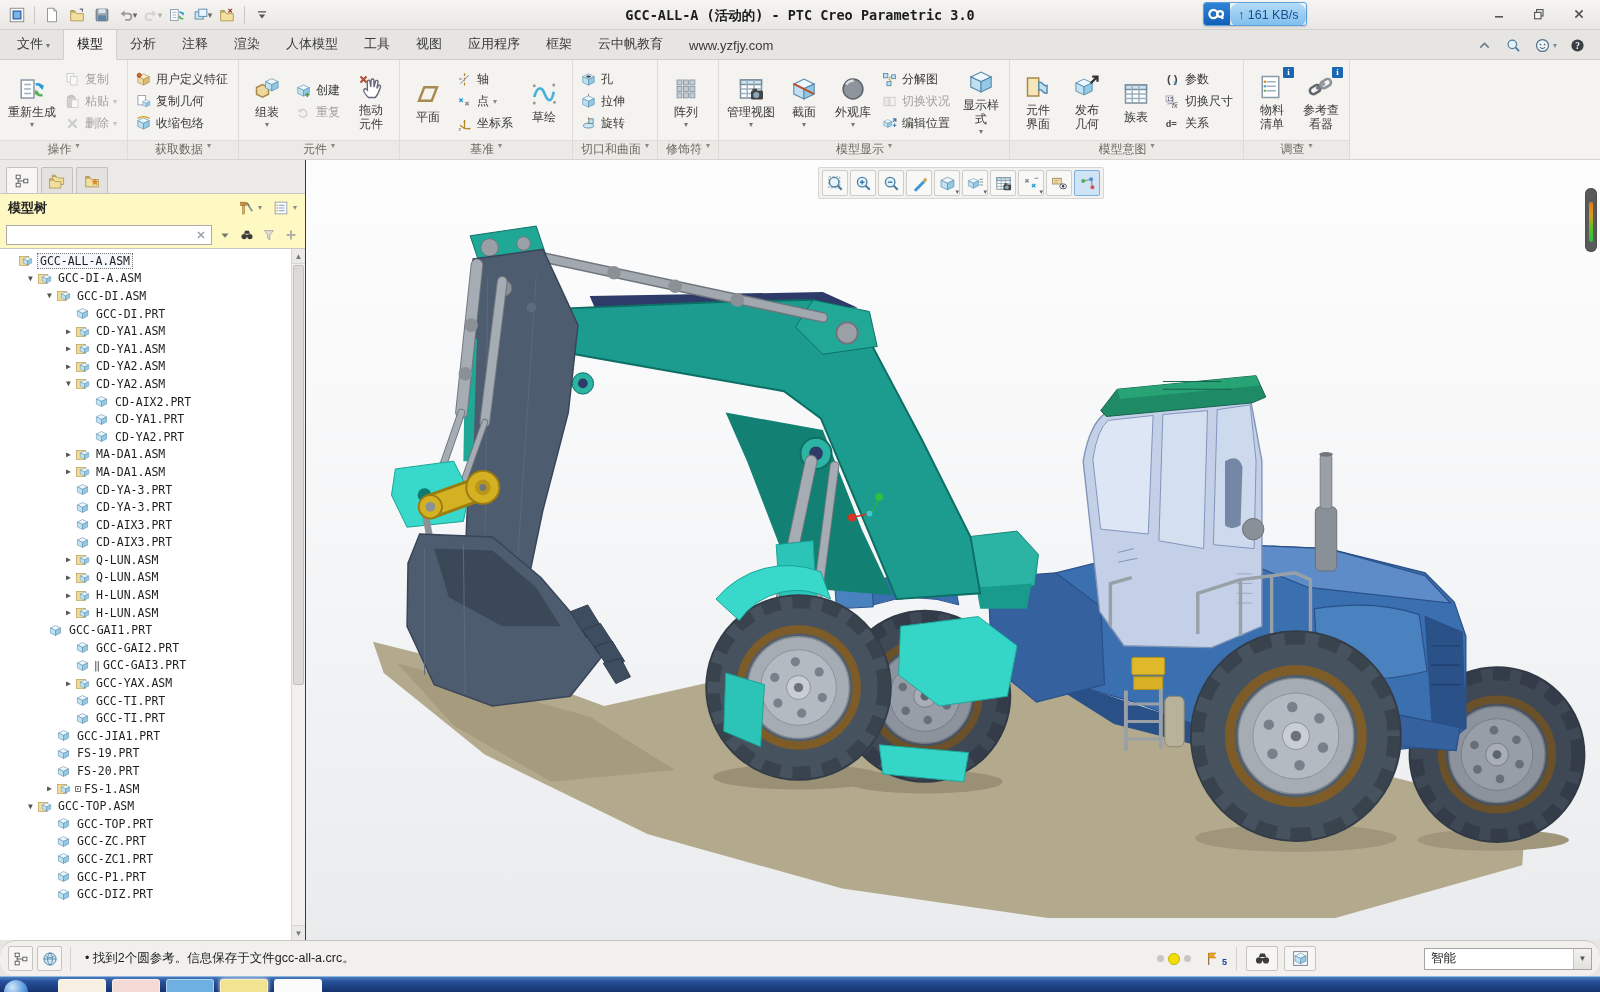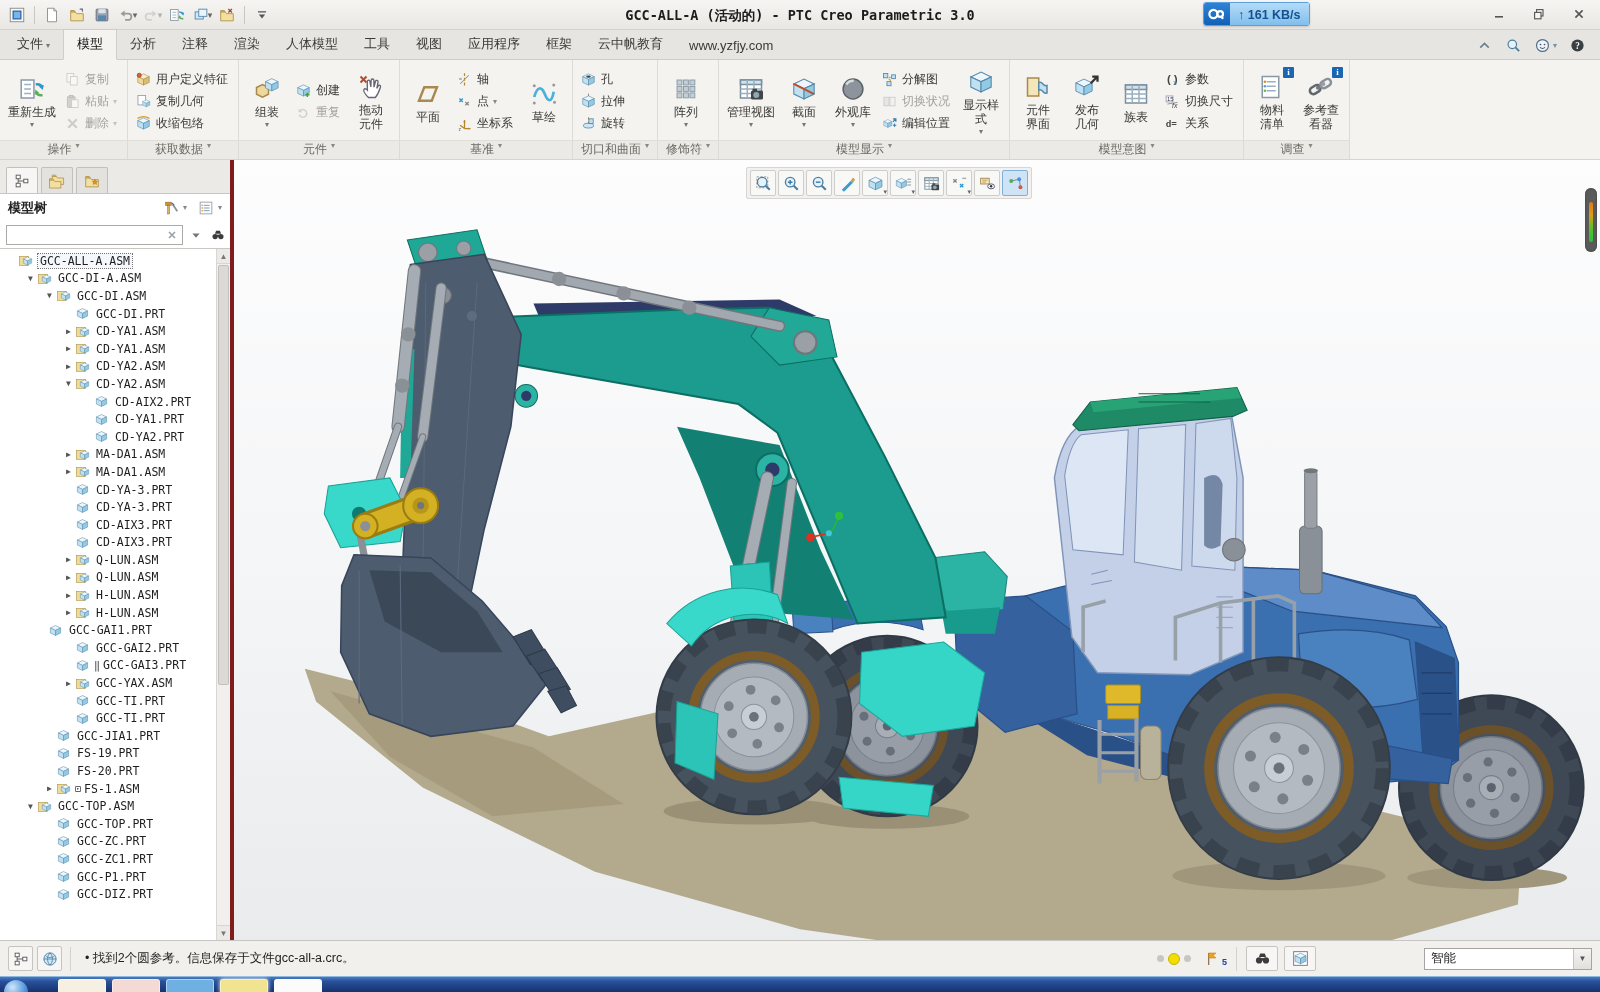--- a/index.html
+++ b/index.html
@@ -15,21 +15,21 @@
   .qat { display:flex; align-items:center; gap:1px; padding-left:5px; z-index:3; }
   .qat .qbtn { width:24px; height:24px; display:flex; align-items:center; justify-content:center; border-radius:2px; }
   .qat .vsep { width:1px; height:18px; background:#c9c7c3; margin:0 4px; }
   .qat .qcaret { font-size:9px; color:#666; margin-left:-2px; }
   .win-title { position:absolute; left:0; right:0; text-align:center; top:7px;
     font-family:"DejaVu Sans Mono", monospace; font-weight:bold; font-size:13.5px; color:#1c1c1c; z-index:1; }
   .netdisk { position:absolute; left:1203px; top:2px; height:24px; display:flex; align-items:stretch; z-index:4;
     border:1px solid #59a0dc; border-radius:3px; overflow:hidden; box-shadow:0 1px 2px rgba(0,0,0,.15); }
   .netdisk .nd-logo { width:26px; background:linear-gradient(#2f83d6,#1160b8); display:flex; align-items:center; justify-content:center; }
   .netdisk .nd-body { background:linear-gradient(#b5dbf7,#7cbcec); display:flex; align-items:center; padding:12px 8px;
-    font-weight:bold; color:#14518f; font-size:12.5px; white-space:nowrap; }
+    font-weight:normal; color:#14518f; font-size:12.5px; white-space:nowrap;border-radius:9px; }
   .winctl { position:absolute; right:8px; top:4px; display:flex; gap:14px; z-index:4; }
   .winctl .wbtn { width:26px; height:20px; display:flex; align-items:center; justify-content:center; }
 
   
   .tabrow { height:30px; background:#e7e5e1; border-bottom:1px solid #cfcdc9;
     display:flex; align-items:flex-end; padding-left:4px; flex:0 0 30px; position:relative; }
   .mtab { padding:5px 13px 6px; font-size:13px; color:#3a3a38; cursor:default; white-space:nowrap; }
   .mtab .tcaret { font-size:8px; color:#777; margin-left:3px; }
   .mtab.active { background:#f4f3f0; border:1px solid #cfcdc9; border-bottom:1px solid #f4f3f0;
     margin-bottom:-1px; color:#111; }
@@ -52,21 +52,21 @@
   .rsmall { display:flex; align-items:center; gap:4px; height:21px; padding:0 5px 0 2px; font-size:12px; color:#3a3a36; border-radius:2px; white-space:nowrap; }
   .rsmall .scaret { font-size:8px; color:#888; }
   .dis { opacity:.45; filter:grayscale(.9); }
   .ibadge { position:absolute; top:-4px; right:-7px; width:11px; height:11px; background:#1a66b0; color:#fff;
     font-size:9px; font-weight:bold; font-family:"Liberation Serif",serif; display:flex; align-items:center; justify-content:center; border-radius:1px; }
 
   
   .main { flex:1; display:flex; min-height:0; }
 
   
-  .navigator { width:234px; background:#ffffff; border-right:4px solid #7f1d1d; display:flex; flex-direction:column; }
+  .navigator { width:306px; background:#fef9c3; border-right:1px solid #7f1d1d; display:flex; flex-direction:column; }
   .navtabs { height:34px; display:flex; align-items:flex-end; gap:3px; padding:4px 0 0 6px; border-bottom:1px solid #c9c7c3; background:#eceae7; }
   .navtab { width:32px; height:26px; border:1px solid #c2c0bc; border-bottom:none; background:#e4e2de;
     display:flex; align-items:center; justify-content:center; border-radius:2px 2px 0 0; }
   .navtab.active { background:#f7f6f4; }
   .navhead { height:27px; display:flex; align-items:center; padding:0 8px; }
   .navhead .ntitle { font-weight:bold; font-size:13px; color:#222; }
   .navhead .nbtns { margin-left:auto; display:flex; gap:10px; align-items:center; }
   .navhead .nbtn { display:flex; align-items:center; gap:3px; }
   .navhead .tcaret { font-size:8px; color:#888; }
   .navsearch { height:27px; display:flex; align-items:center; padding:0 6px; gap:5px; }
@@ -96,21 +96,21 @@
   .gbtn.active { background:#cfe3f6; border-color:#7fb0dc; }
   .gbtn .gcaret { position:absolute; right:0px; bottom:-1px; font-size:7px; color:#666; }
   .machine { position:absolute; inset:0; }
   .gauge-pill { position:absolute; right:3px; top:28px; width:12px; height:64px; background:#5a5a5a;
     border-radius:6px; box-shadow:inset 0 0 2px #333; }
   .gauge-pill .bar { position:absolute; left:4px; top:14px; width:4px; height:40px;
     background:linear-gradient(#e07818,#d8a018,#58c028,#28c040); border-radius:2px; }
 
   
   .statusbar { height:36px; background:#f1f0ed; border-top:1px solid #c8c6c2; display:flex; align-items:center;
-    padding:0 8px; gap:8px; flex:0 0 36px; }
+    padding:0 8px; gap:8px; flex:0 0 36px;border-radius:16px; }
   .stbtn { width:25px; height:25px; border:1px solid #c6c4c0; background:#f7f6f4; border-radius:2px;
     display:flex; align-items:center; justify-content:center; }
   .st-sep { width:1px; height:24px; background:#d4d2ce; }
   .st-msg { font-size:12.5px; color:#222; margin-left:6px; white-space:nowrap; }
   .st-right { margin-left:auto; display:flex; align-items:center; gap:9px; }
   .dots { display:flex; align-items:center; gap:4px; margin-right:4px; }
   .dot { width:7px; height:7px; border-radius:50%; background:#c8c6c2; }
   .dot.on { width:12px; height:12px; background:#f2de00; border:1px solid #c8b400; }
   .flagbox { display:flex; align-items:flex-end; gap:1px; }
   .flagnum { font-size:9px; color:#1a44aa; font-weight:bold; }

